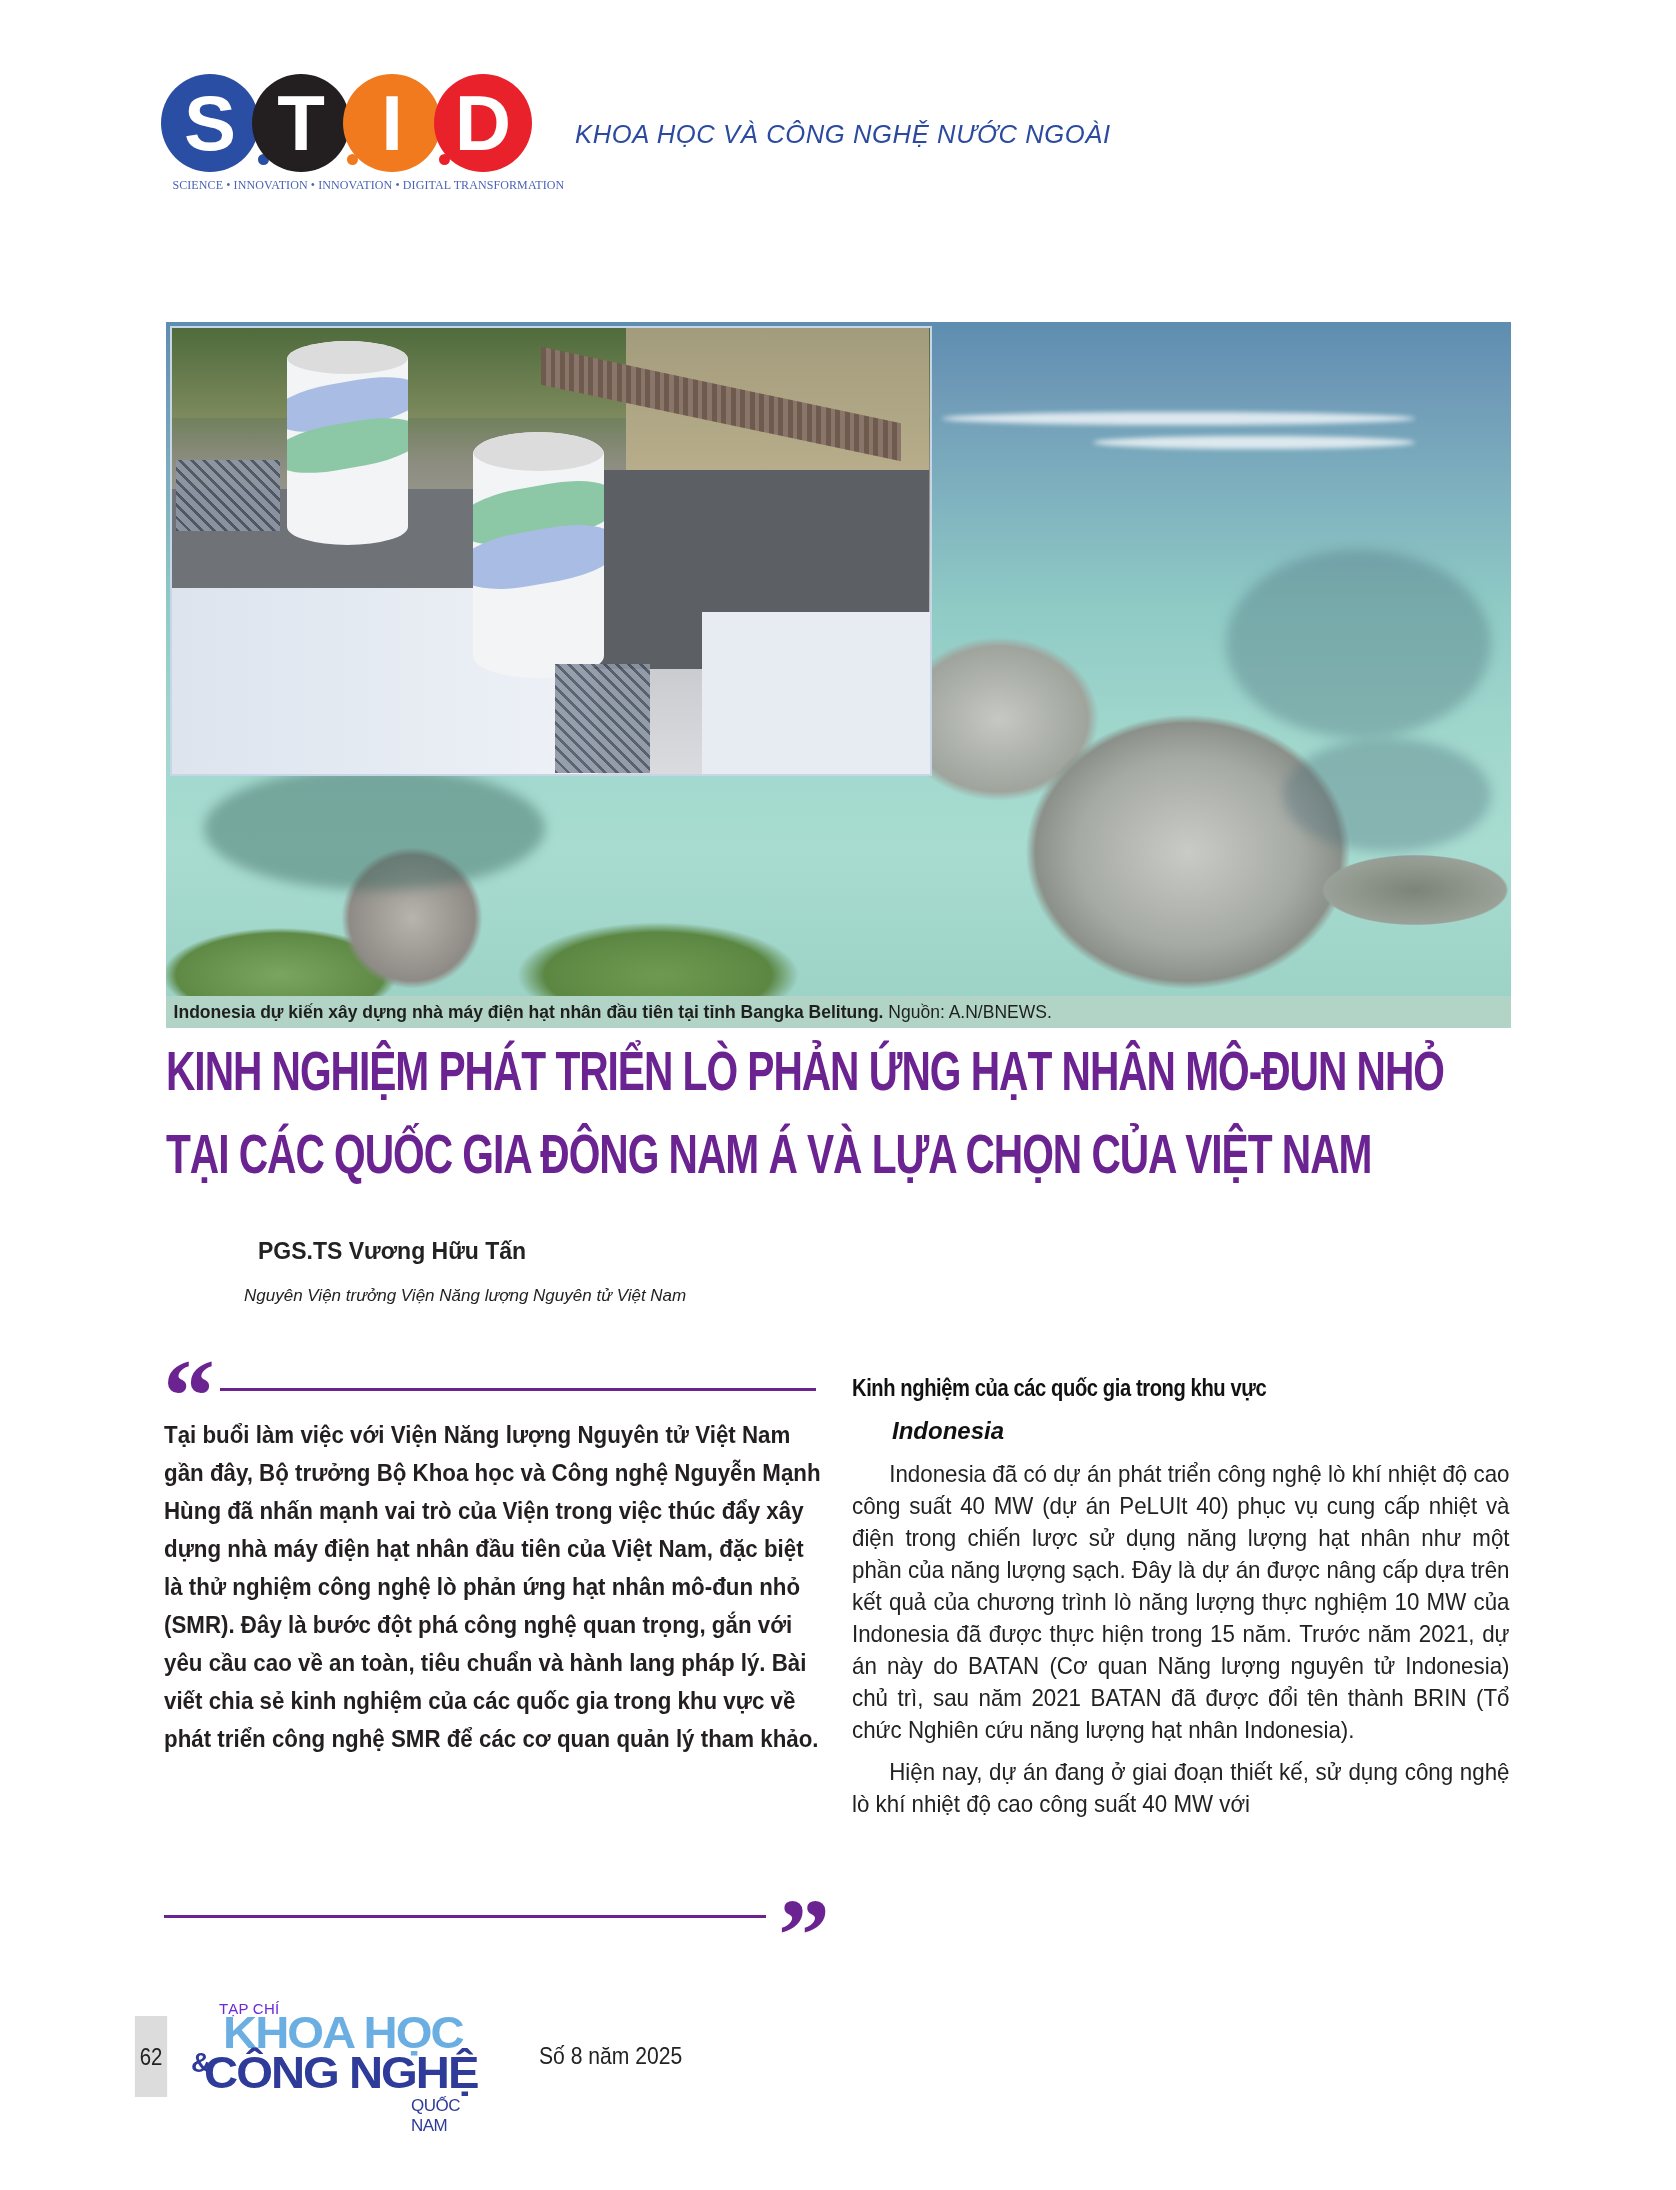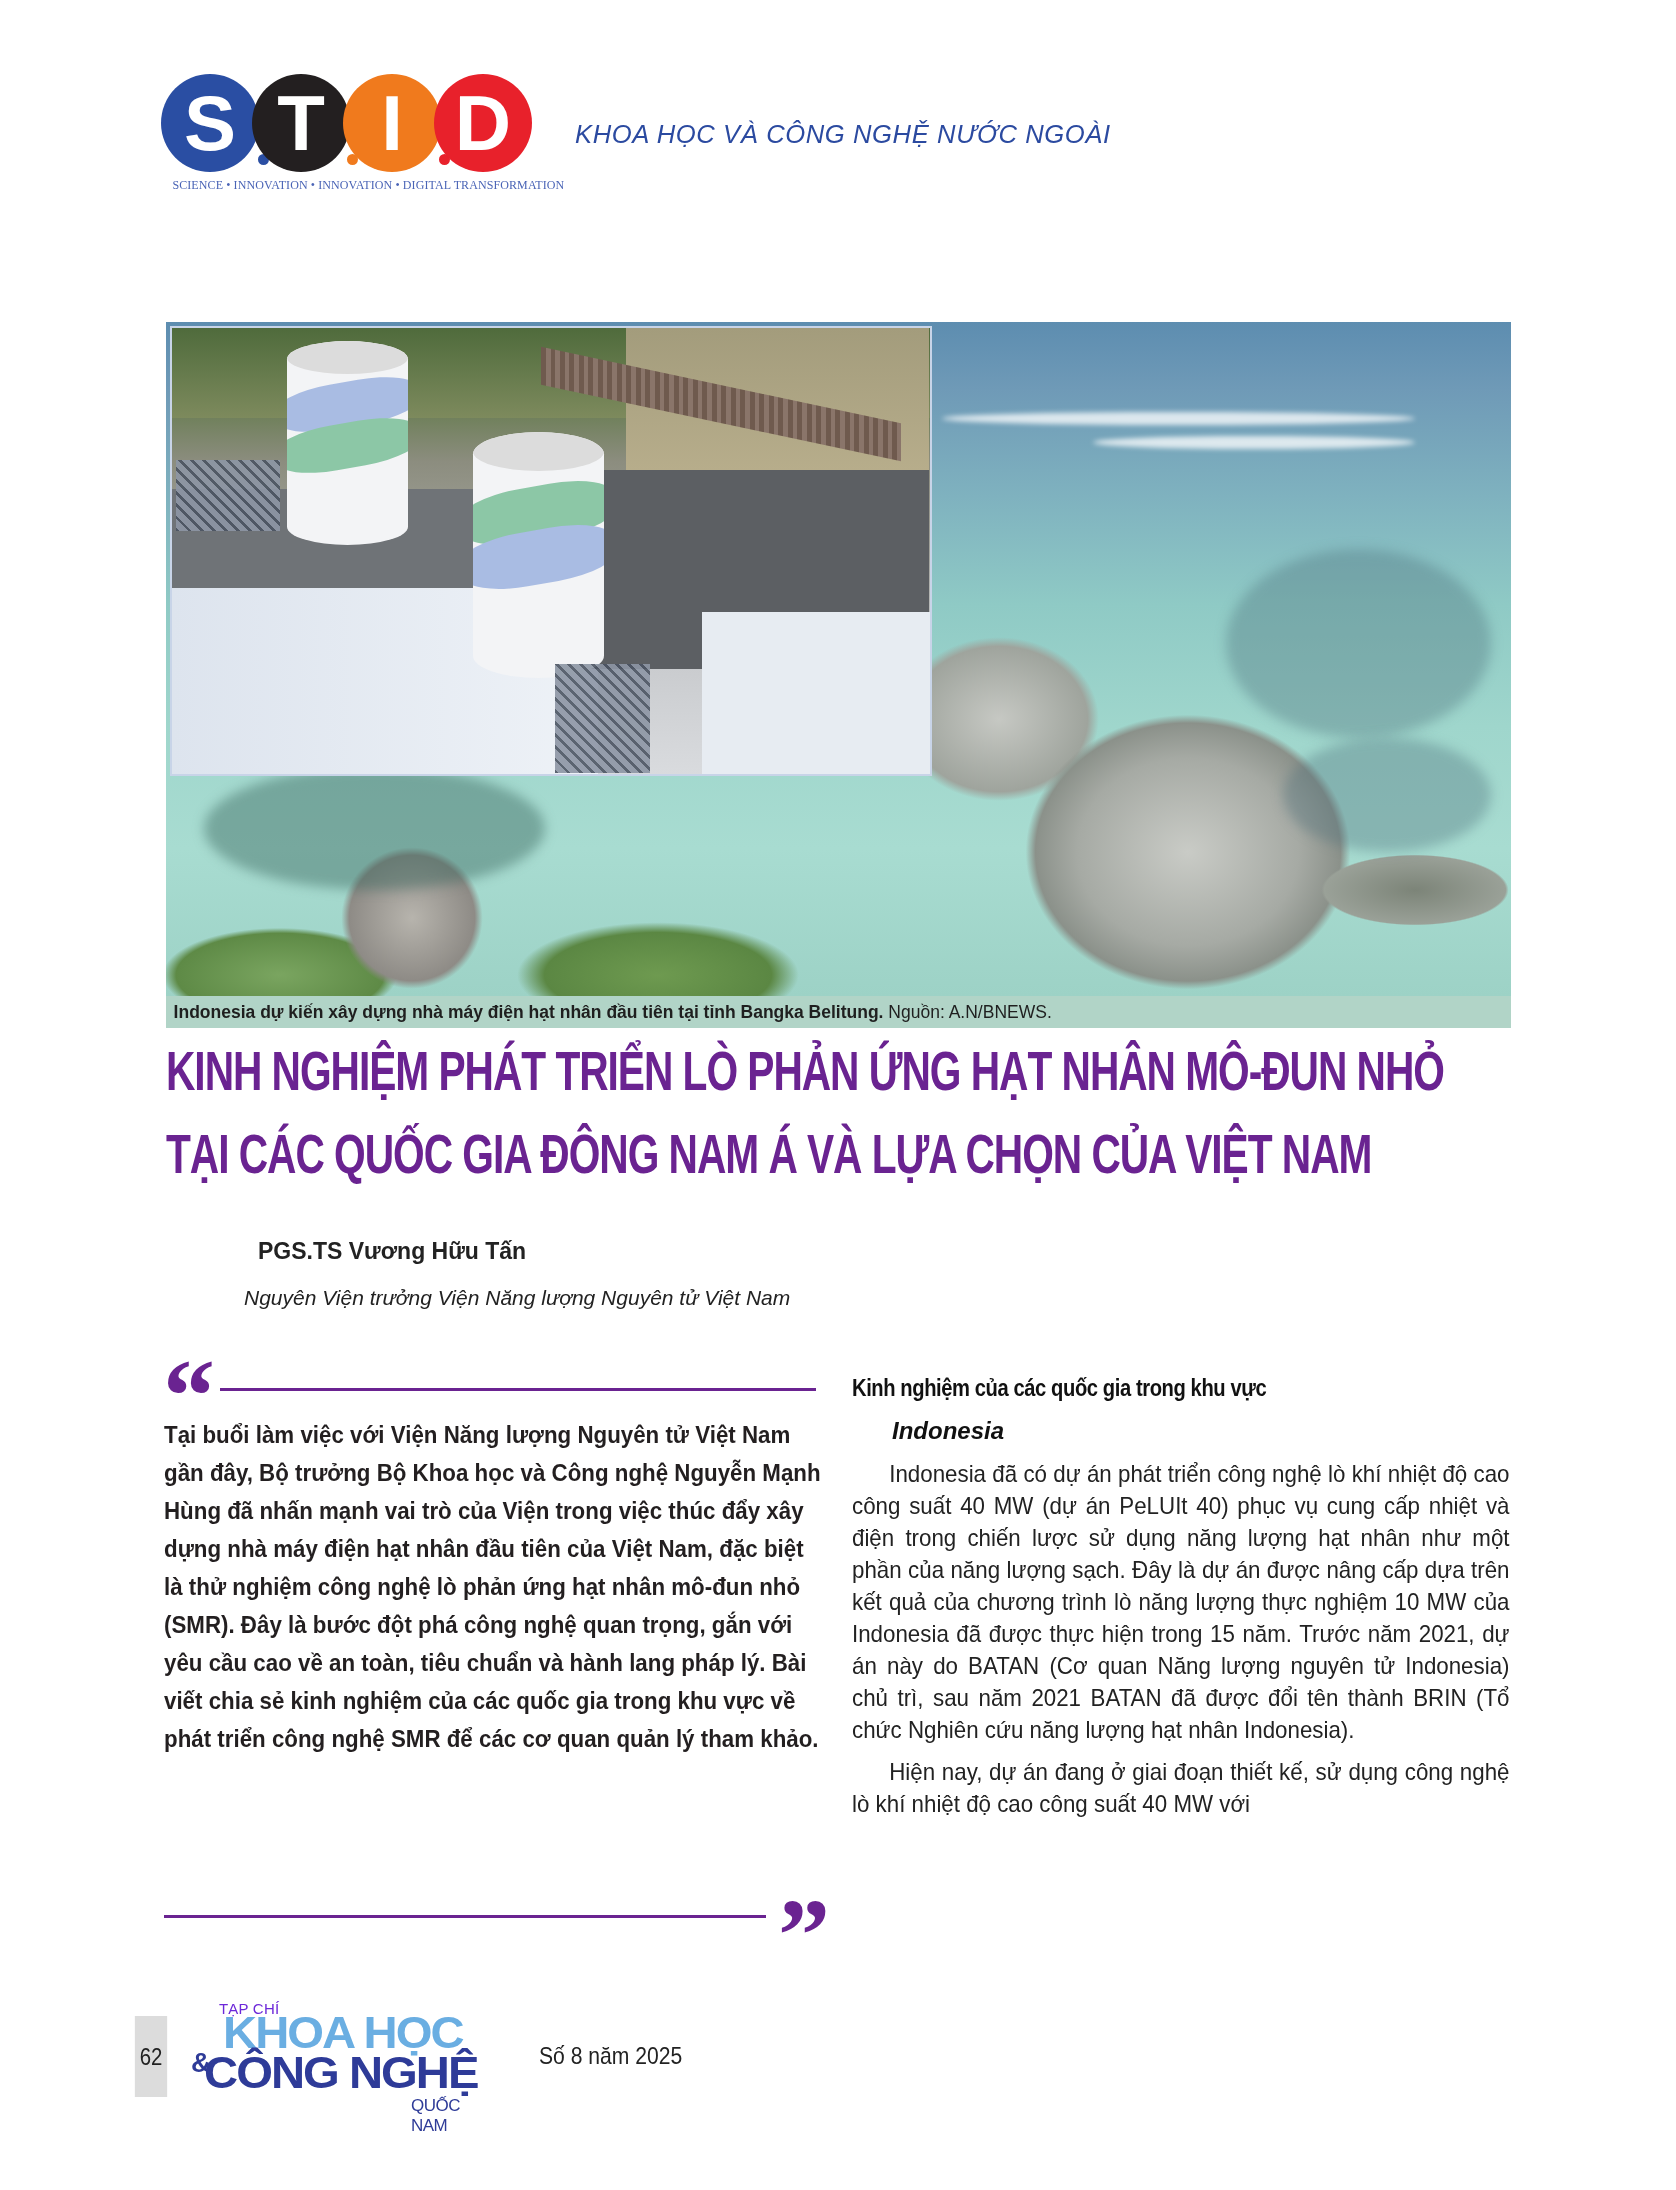--- a/index.html
+++ b/index.html
@@ -68,21 +68,21 @@
   .caption-main { font-weight: bold; }
 
   
   .article-title {
     position: absolute; left: 166px; top: 1030px; width: 1363px;
     font-family: "Liberation Sans", sans-serif; font-weight: bold; color: #6a2391;
     font-size: 55px; line-height: 83px; letter-spacing: -1.4px;
     transform: scaleX(0.74); transform-origin: left top; width: 1845px;
   }
   .author-name { position: absolute; left: 258px; top: 1238px; font-size: 23px; font-weight: bold; color: #222; }
-  .author-role { position: absolute; left: 244px; top: 1286px; font-size: 21px; font-style: italic; color: #222; }
+  .author-role { position: absolute; left: 244px; top: 1286px; font-size: 17px; font-style: italic; color: #222; }
 
   
   .quote-open {
     position: absolute; left: 163px; top: 1344px; font-family: "Liberation Serif", serif;
     font-size: 104px; font-weight: bold; color: #6a2391; line-height: 1;
   }
   .quote-rule-top { position: absolute; left: 220px; top: 1388px; width: 596px; height: 2.8px; background: #6a2391; }
   .quote-body {
     position: absolute; left: 164px; top: 1416px; width: 662px;
     font-size: 24px; font-weight: bold; line-height: 38px; color: #231f20;

